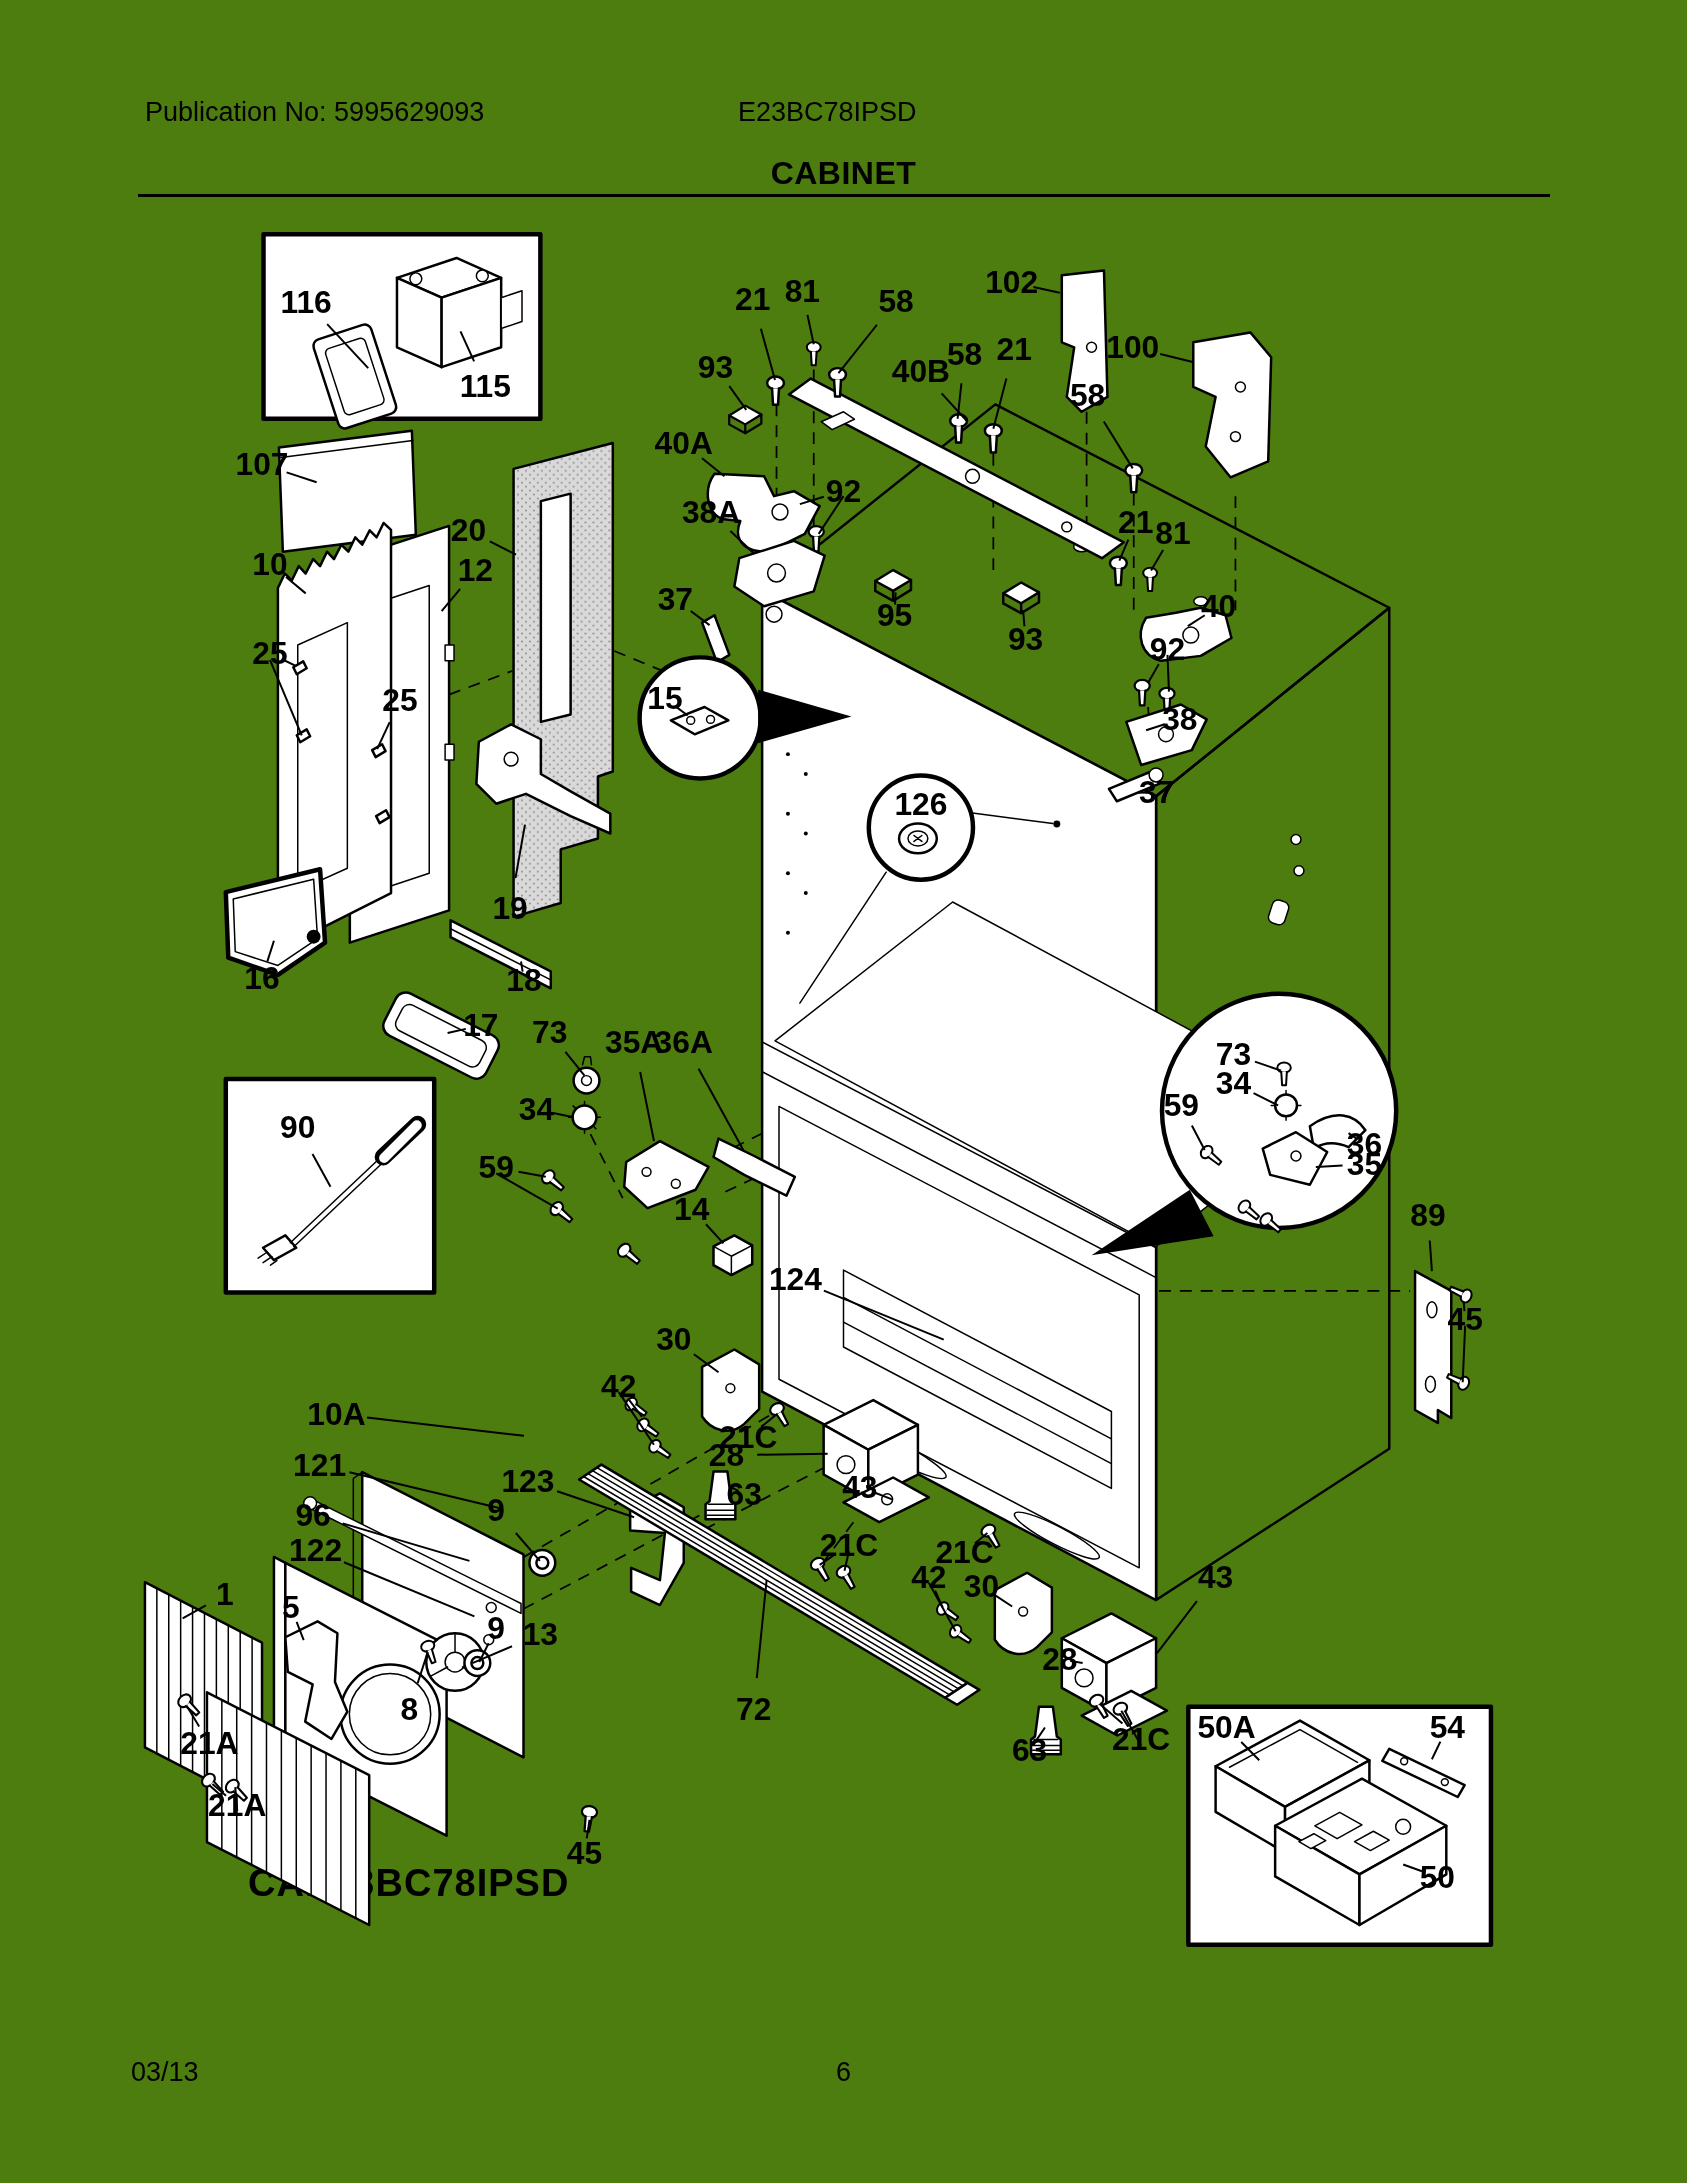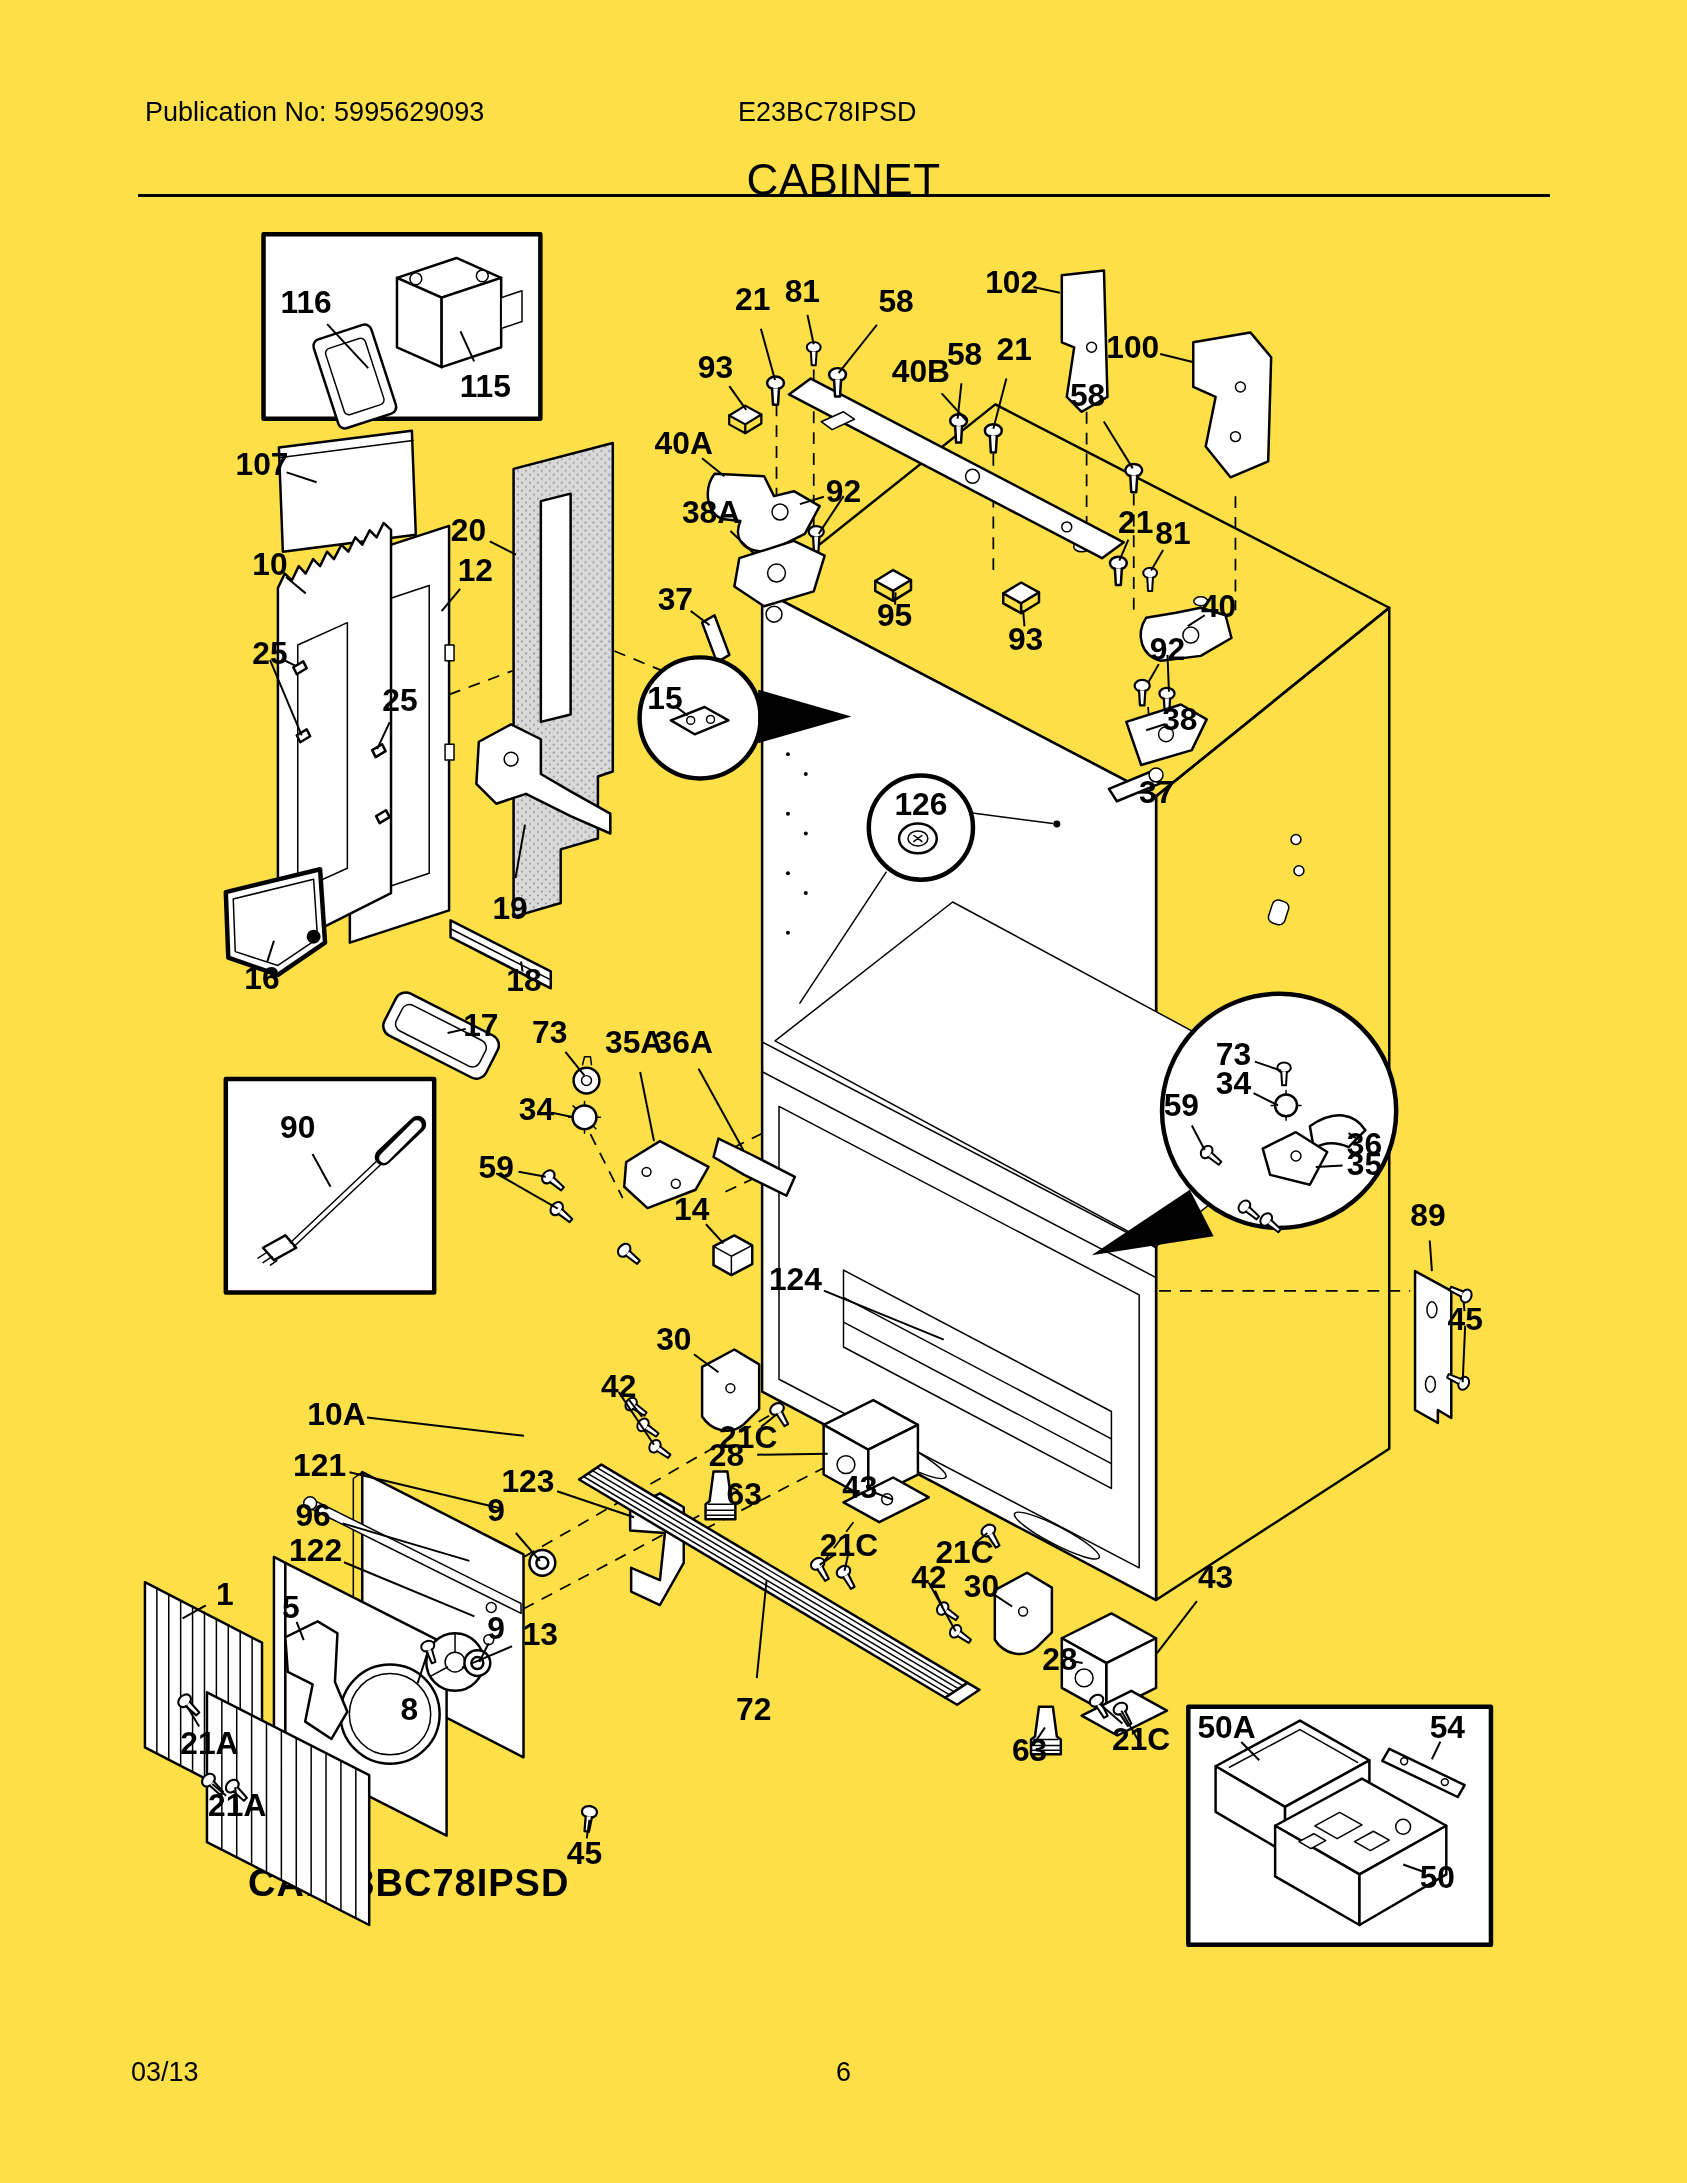--- a/index.html
+++ b/index.html
@@ -1,21 +1,21 @@
 <!DOCTYPE html>
 <html style="font-size:8px"><head>
 <meta charset="utf-8">
 <style>
   html,body{margin:0;padding:0;background:#888;}
-  .page{position:relative;width:1687px;height:2183px;background:#fde047;
+  .page{position:relative;width:1687px;height:2183px;background:#4d7c0f;
         font-family:"Liberation Sans",sans-serif;color:#000;overflow:hidden;}
   .hdr-left{position:absolute;left:145px;top:97px;font-size:27px;}
   .hdr-model{position:absolute;left:738px;top:97px;font-size:27px;}
   .title{position:absolute;left:0;top:155px;width:1687px;text-align:center;
-         font-size:44px;font-weight:normal;letter-spacing:0.5px;}
+         font-size:32px;font-weight:bold;letter-spacing:0.5px;}
   .rule{position:absolute;left:138px;top:194px;width:1412px;height:3px;background:#000;}
   .cae{position:absolute;left:248px;top:1862px;font-size:38px;font-weight:bold;letter-spacing:1px;}
   .ftr-date{position:absolute;left:131px;top:2057px;font-size:27px;}
   .ftr-page{position:absolute;left:0;top:2057px;width:1687px;text-align:center;font-size:27px;}
   svg.art{position:absolute;left:0;top:0;}
   .ln{fill:none;stroke:#000;stroke-width:5;stroke-linejoin:round;stroke-linecap:round;}
   .thin{stroke-width:3;}
   .thick{stroke-width:9;}
   .dash{fill:none;stroke:#000;stroke-width:3.5;stroke-dasharray:24 18;}
   .fillw{fill:#fff;}

